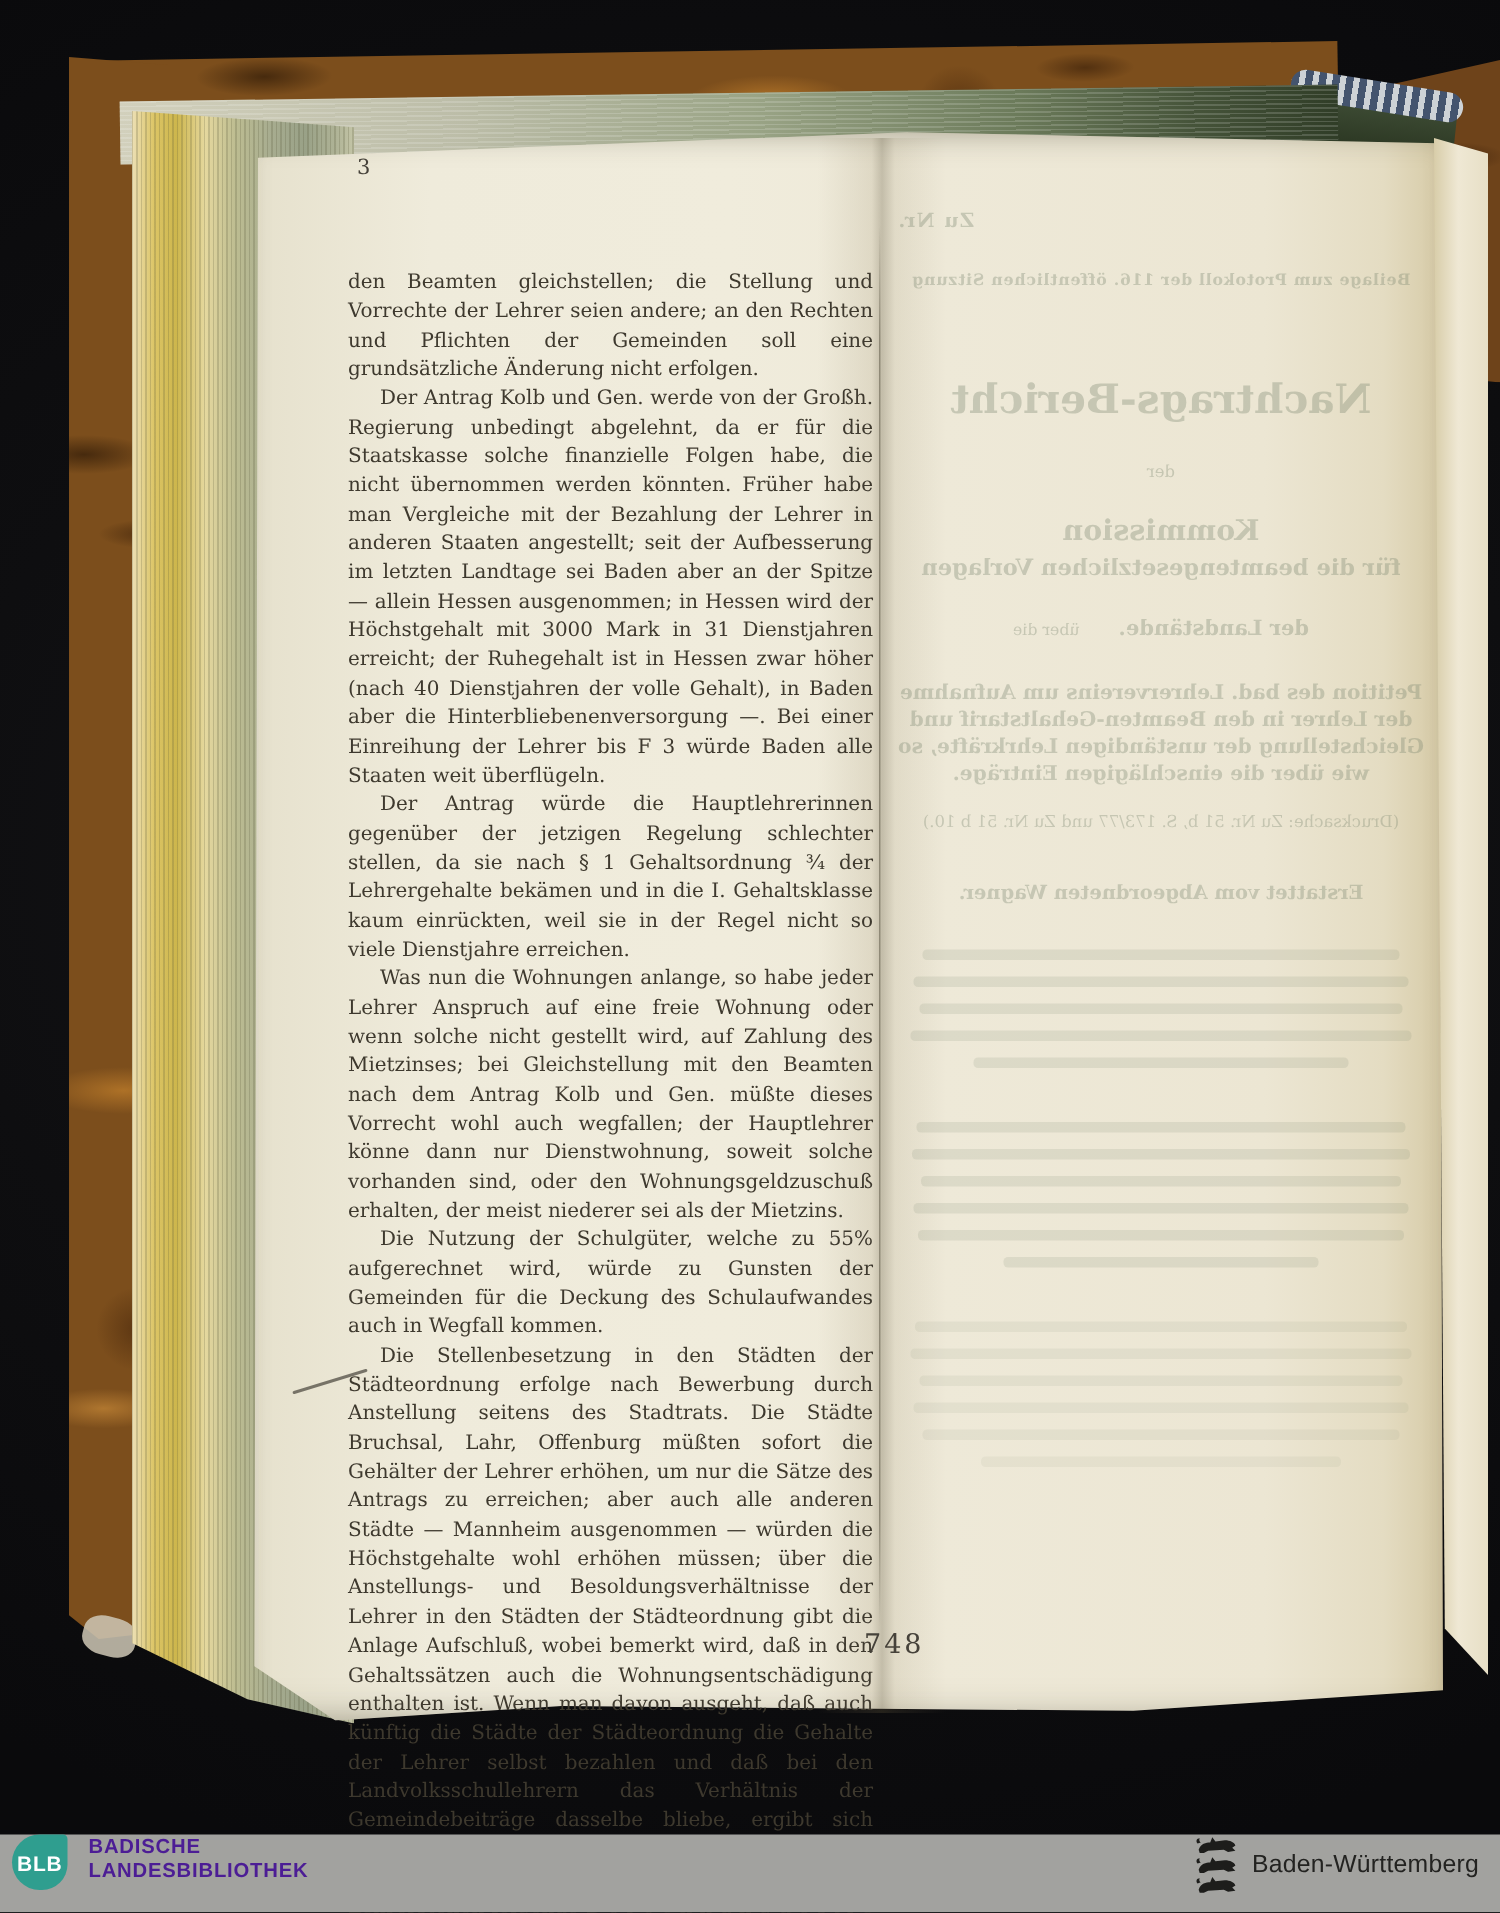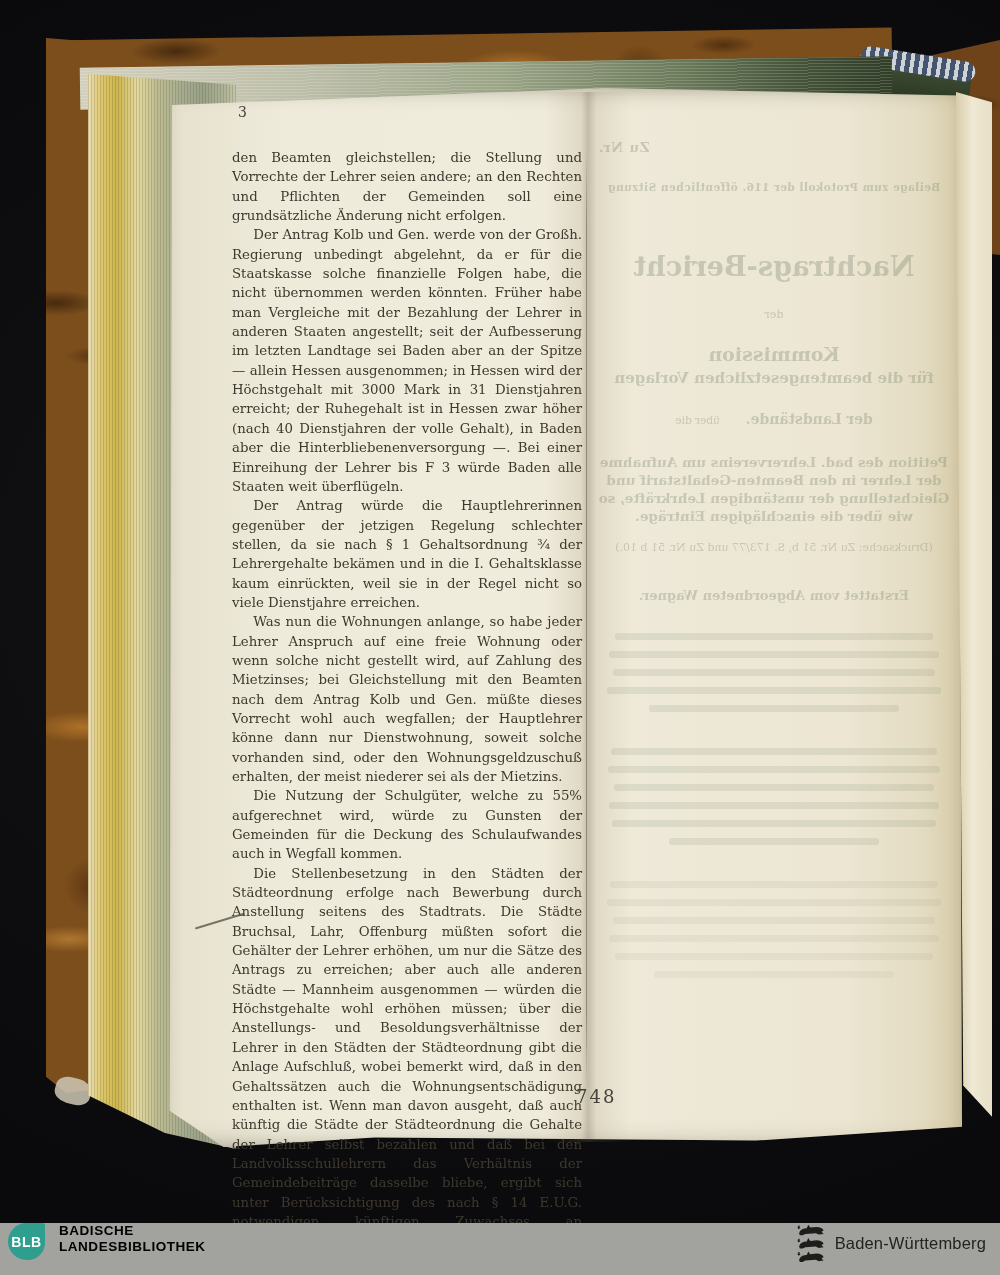--- a/index.html
+++ b/index.html
@@ -52,21 +52,21 @@
       clip-path:polygon(0 0,100% 1%,100% 99%,20% 96%);
       background:linear-gradient(90deg,#d8cda9 0,#efe8d4 45%,#e7dfc6 100%);}
 
   
   .pagenum{left:238px;top:104px;font-size:14px;color:#46423a;letter-spacing:1px;}
   .folio{left:576px;top:1086px;font-size:18px;color:#46423a;letter-spacing:2px;}
   .text-col{left:232px;top:148px;width:350px;color:#3e392e;
       font-size:13.3px;line-height:19.35px;text-align:justify;
       text-rendering:optimizeLegibility;}
   .text-col p{margin:0;text-indent:1.6em;}
-  .text-col p:first-child{text-indent:0;}
+  .text-col p:first-child{text-indent:0;margin-top:31px;}
   .pencil-mark{left:194px;top:920px;width:52px;height:2px;background:#5a564c;
       transform:rotate(-17deg);border-radius:2px;opacity:.8;}
 
   
   .showthrough{left:598px;top:140px;width:352px;height:950px;
       transform:scaleX(-1);opacity:.33;color:#78846e;filter:blur(.4px);
       text-align:center;}
   .st-mark{text-align:right;font-weight:bold;font-size:13px;letter-spacing:1px;}
   .st-headerline{margin-top:26px;font-size:10.5px;font-weight:bold;letter-spacing:.5px;}
   .st-title{margin-top:58px;font-size:27px;font-weight:bold;}
@@ -91,21 +91,21 @@
   .st-bars i:nth-child(14){width:328px;opacity:.3;} .st-bars i:nth-child(15){width:334px;opacity:.3;}
   .st-bars i:nth-child(16){width:322px;opacity:.3;} .st-bars i:nth-child(17){width:330px;opacity:.28;}
   .st-bars i:nth-child(18){width:318px;opacity:.26;} .st-bars i:nth-child(19){width:240px;opacity:.24;}
 
   
   .footer{left:0;top:1223px;width:1000px;height:52px;background:#a2a29f;
       display:flex;align-items:flex-start;font-family:"Liberation Sans", sans-serif;}
   .blb-logo{width:37px;height:37px;margin-left:8px;background:#2f9e8f;
       border-radius:50% 8% 46% 50%;display:flex;align-items:center;justify-content:center;
       color:#ffffff;font-weight:bold;font-size:14px;letter-spacing:.5px;}
-  .lib-name{margin-left:14px;color:#000000;font-weight:bold;font-size:13.5px;
+  .lib-name{margin-left:14px;color:#4c1d95;font-weight:bold;font-size:13.5px;
       line-height:16px;letter-spacing:.04em;}
   .footer-right{margin-left:auto;margin-right:14px;display:flex;align-items:center;gap:10px;}
   .lions{width:28px;height:40px;}
   .state-name{color:#232321;font-weight:400;font-size:16.5px;letter-spacing:.01em;}
 </style>
 </head>
 <body>
 
 <div class="stage">
 

